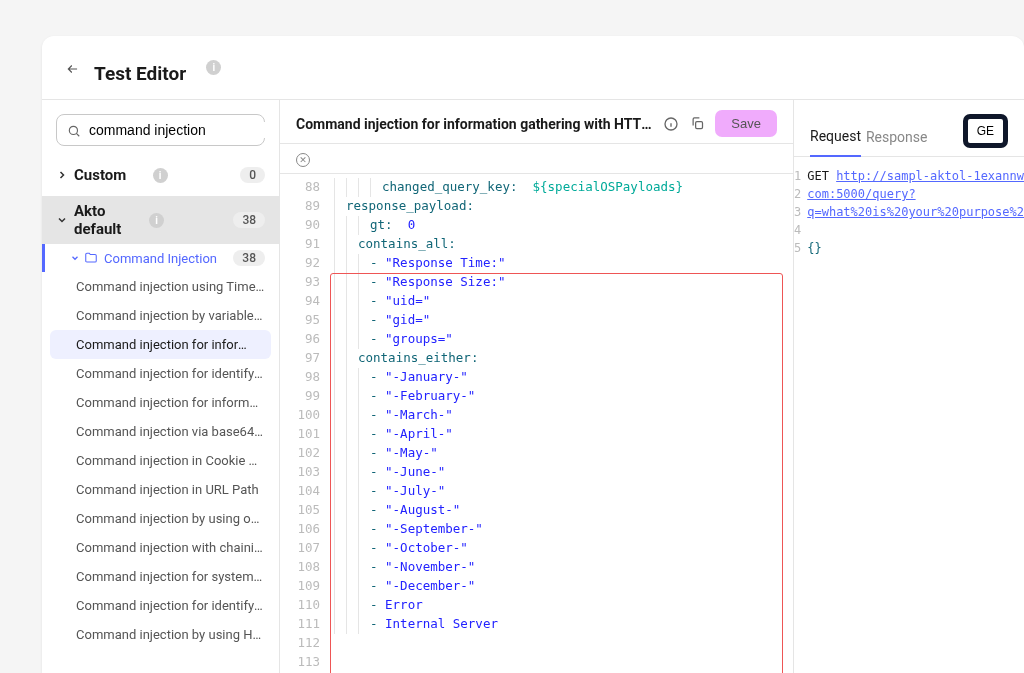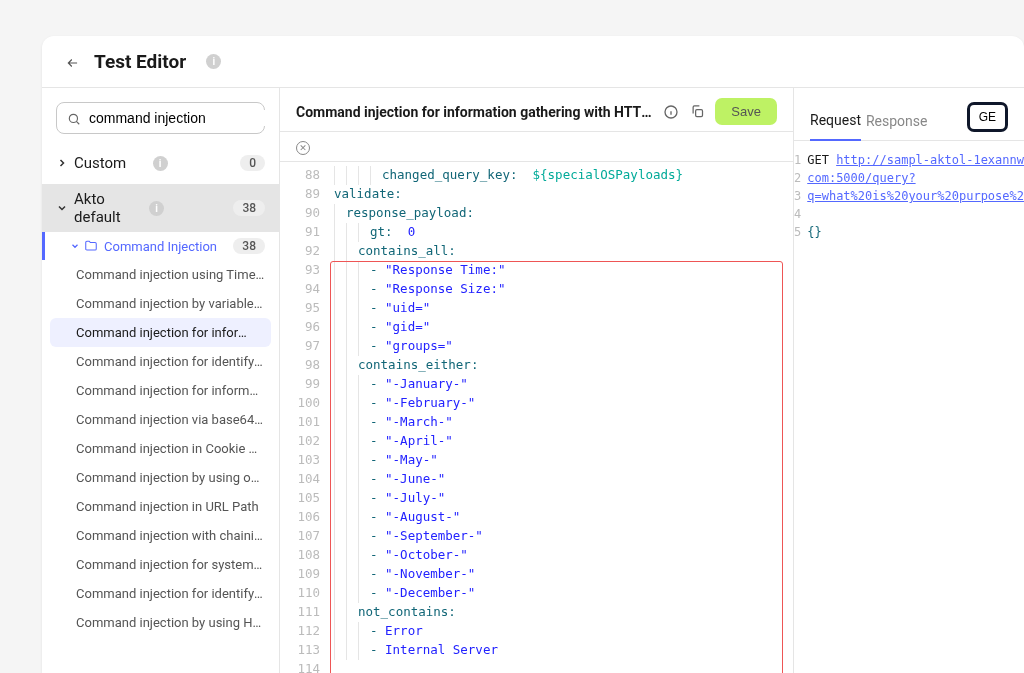--- a/index.html
+++ b/index.html
@@ -1,65 +1,65 @@
 <!DOCTYPE html>
 <html><head>
 <meta charset="utf-8">
 <style>
 * { box-sizing: border-box; margin: 0; padding: 0; }
 body { font-family: -apple-system, BlinkMacSystemFont, "Segoe UI", Roboto, sans-serif; background: #f5f5f5; color: #1a1a1a; overflow: hidden; }
 .page { background: white; border-radius: 12px 12px 0 0; margin: 36px 0 0 42px; box-shadow: 0 1px 3px rgba(0,0,0,.08); overflow: hidden; height: 637px; }
 .header { display: flex; align-items: center; gap: 14px; padding: 14px 24px; border-bottom: 1px solid #e5e5e5; }
 .header .back-icon { width: 14px; height: 14px; color: #555; cursor: pointer; }
-.header h1 { font-size: 19px; font-weight: 700; }
+.header h1 { font-size: 19px; font-weight: 700; margin-top: 12px; }
 .info-circle { width: 15px; height: 15px; border-radius: 50%; background: #d0d0d0; color: white; display: inline-flex; align-items: center; justify-content: center; font-size: 10px; font-weight: 700; margin-left: 6px; vertical-align: middle; }
 .body { display: flex; height: calc(100% - 49px); }
 .sidebar { width: 238px; border-right: 1px solid #e5e5e5; display: flex; flex-direction: column; overflow: hidden; }
 .search-wrap { padding: 14px 14px 14px 14px; }
 .search { display: flex; align-items: center; border: 1px solid #c8c8c8; border-radius: 8px; padding: 7px 10px; gap: 8px; }
 .search input { border: none; outline: none; font-size: 14px; flex: 1; }
 .search .icon { width: 14px; height: 14px; color: #666; }
 .group-row { display: flex; align-items: center; padding: 6px 14px; font-size: 15px; position: relative; }
 .group-row.top { margin-bottom: 6px; }
 .group-row .chev { width: 12px; margin-right: 6px; color: #333; display: inline-flex; }
-.group-row .label { font-weight: 400; flex: 1; }
+.group-row .label { font-weight: 700; flex: 1; }
 .badge { background: #eee; border-radius: 10px; padding: 1px 9px; font-size: 12px; color: #555; font-weight: 500; }
 .group-row.expanded { background: #e5e5e5; }
 .subgroup-row { display: flex; align-items: center; padding: 6px 14px 6px 28px; font-size: 13px; color: #5468ff; position: relative; }
 .subgroup-row::before { content: ""; position: absolute; left: 0; top: 0; bottom: 0; width: 3px; background: #5468ff; }
 .subgroup-row .chev { width: 10px; margin-right: 4px; }
 .subgroup-row .folder { margin-right: 6px; display: inline-flex; }
 .subgroup-row .label { flex: 1; }
 .items { list-style: none; overflow-y: hidden; flex: 1; }
 .item-row { padding: 7px 14px 7px 34px; font-size: 13px; color: #555; white-space: nowrap; overflow: hidden; text-overflow: ellipsis; cursor: pointer; }
 .item-row.active { background: #eef0ff; color: #1a1a1a; border-radius: 6px; margin: 0 8px; padding-left: 26px; }
 .main { flex: 1; display: flex; flex-direction: column; border-right: 1px solid #e5e5e5; min-width: 0; }
 .main-header { display: flex; align-items: center; gap: 10px; padding: 10px 16px 6px 16px; border-bottom: 1px solid #e5e5e5; }
 .main-header .title { font-size: 14px; font-weight: 700; flex: 1; overflow: hidden; white-space: nowrap; text-overflow: ellipsis; }
 .icon-btn { width: 16px; height: 16px; color: #666; cursor: pointer; display: inline-flex; align-items: center; justify-content: center; }
-.save-btn { background: #bef264; border: none; border-radius: 7px; padding: 6px 16px; font-size: 13px; color: #555; cursor: pointer; }
+.save-btn { background: #f0abfc; border: none; border-radius: 7px; padding: 6px 16px; font-size: 13px; color: #555; cursor: pointer; }
 .close-row { padding: 4px 16px 6px 16px; border-bottom: 1px solid #e5e5e5; }
 .close-x { width: 14px; height: 14px; border: 1.5px solid #888; border-radius: 50%; display: inline-flex; align-items: center; justify-content: center; font-size: 9px; color: #888; cursor: pointer; }
 .editor { flex: 1; display: flex; font-family: "SF Mono", Menlo, Consolas, monospace; font-size: 12.5px; line-height: 1.5; overflow: hidden; position: relative; }
 .gutter { width: 50px; text-align: right; color: #bbb; padding: 4px 10px 4px 0; user-select: none; }
 .gutter div { height: 19px; }
 .code { flex: 1; padding: 4px 0 4px 4px; position: relative; }
 .code-inner { position: relative; }
 .code-line { height: 19px; white-space: pre; }
 .redbox { position: absolute; border: 1.5px solid #e55; border-radius: 3px; pointer-events: none; }
 .indent-guide { display: inline-block; border-left: 1px solid #e5e5e5; height: 19px; width: 12px; vertical-align: top; }
 .tok-key { color: #167; }
 .tok-str { color: #22f; }
 .tok-var { color: #0a9; }
 .tok-punct { color: #167; }
 .right { width: 230px; display: flex; flex-direction: column; }
 .right-header { display: flex; align-items: flex-end; gap: 5px; padding: 14px 16px 0 16px; font-size: 14px; border-bottom: 1px solid #e5e5e5; }
 .tab { padding-bottom: 11px; color: #888; cursor: pointer; }
 .tab.active { color: #1a1a1a; border-bottom: 2.5px solid #5468ff; margin-bottom: -1px; }
-.method-btn { margin-left: auto; border: 3px solid #0f172a; border-radius: 7px; padding: 5px 9px; font-size: 12px; background: white; cursor: pointer; margin-bottom: 8px; }
+.method-btn { margin-left: auto; border: 5px solid #0f172a; border-radius: 7px; padding: 5px 9px; font-size: 12px; background: white; cursor: pointer; margin-bottom: 8px; }
 .req-body { padding: 10px 0 0 0; display: flex; font-family: "SF Mono", Menlo, Consolas, monospace; font-size: 12px; line-height: 1.5; }
 .req-gutter { width: 24px; text-align: right; color: #bbb; padding-right: 6px; }
 .req-gutter div { height: 18px; }
 .req-code { flex: 1; }
 .req-line { height: 18px; white-space: nowrap; overflow: hidden; }
 .req-url { color: #5468ff; text-decoration: underline; }
 .req-json { color: #167; }
 </style>
 </head>
 <body>
@@ -130,22 +130,22 @@
       </div>
 
       <ul class="items" id="items">
           <li class="item-row">Command injection using Time d...</li>
           <li class="item-row">Command injection by variable as...</li>
           <li class="item-row active">Command injection for informat...</li>
           <li class="item-row">Command injection for identifying...</li>
           <li class="item-row">Command injection for informatio...</li>
           <li class="item-row">Command injection via base64 e...</li>
           <li class="item-row">Command injection in Cookie Hea...</li>
+          <li class="item-row">Command injection in URL Path</li>
           <li class="item-row">Command injection by using oper...</li>
-          <li class="item-row">Command injection in URL Path</li>
           <li class="item-row">Command injection with chaining ...</li>
           <li class="item-row">Command injection for system inf...</li>
           <li class="item-row">Command injection for identifying...</li>
           <li class="item-row">Command injection by using Here...</li>
         </ul>
     </div>
 
     <div class="main">
       <div class="main-header">
         <span class="title">Command injection for information gathering with HTTP reques...</span>
@@ -193,21 +193,20 @@
             <div>109</div>
             <div>110</div>
             <div>111</div>
             <div>112</div>
             <div>113</div>
             <div>114</div>
           </div>
         <div class="code">
           <div class="code-inner" id="code">
               <div class="code-line"><span class="indent-guide"></span><span class="indent-guide"></span><span class="indent-guide"></span><span class="indent-guide"></span><span class="tok-key">changed_query_key</span><span class="tok-punct">:</span>  <span class="tok-var">${specialOSPayloads}</span></div>
-              <div class="code-line"><span class="tok-key">validate</span><span class="tok-punct">:</span></div>
               <div class="code-line"><span class="indent-guide"></span><span class="tok-key">response_payload</span><span class="tok-punct">:</span></div>
               <div class="code-line"><span class="indent-guide"></span><span class="indent-guide"></span><span class="indent-guide"></span><span class="tok-key">gt</span><span class="tok-punct">:</span>  <span class="tok-str">0</span></div>
               <div class="code-line"><span class="indent-guide"></span><span class="indent-guide"></span><span class="tok-key">contains_all</span><span class="tok-punct">:</span></div>
               <div class="code-line"><span class="indent-guide"></span><span class="indent-guide"></span><span class="indent-guide"></span><span class="tok-key">- </span><span class="tok-str">"Response Time:"</span></div>
               <div class="code-line"><span class="indent-guide"></span><span class="indent-guide"></span><span class="indent-guide"></span><span class="tok-key">- </span><span class="tok-str">"Response Size:"</span></div>
               <div class="code-line"><span class="indent-guide"></span><span class="indent-guide"></span><span class="indent-guide"></span><span class="tok-key">- </span><span class="tok-str">"uid="</span></div>
               <div class="code-line"><span class="indent-guide"></span><span class="indent-guide"></span><span class="indent-guide"></span><span class="tok-key">- </span><span class="tok-str">"gid="</span></div>
               <div class="code-line"><span class="indent-guide"></span><span class="indent-guide"></span><span class="indent-guide"></span><span class="tok-key">- </span><span class="tok-str">"groups="</span></div>
               <div class="code-line"><span class="indent-guide"></span><span class="indent-guide"></span><span class="tok-key">contains_either</span><span class="tok-punct">:</span></div>
               <div class="code-line"><span class="indent-guide"></span><span class="indent-guide"></span><span class="indent-guide"></span><span class="tok-key">- </span><span class="tok-str">"-January-"</span></div>
@@ -215,21 +214,20 @@
               <div class="code-line"><span class="indent-guide"></span><span class="indent-guide"></span><span class="indent-guide"></span><span class="tok-key">- </span><span class="tok-str">"-March-"</span></div>
               <div class="code-line"><span class="indent-guide"></span><span class="indent-guide"></span><span class="indent-guide"></span><span class="tok-key">- </span><span class="tok-str">"-April-"</span></div>
               <div class="code-line"><span class="indent-guide"></span><span class="indent-guide"></span><span class="indent-guide"></span><span class="tok-key">- </span><span class="tok-str">"-May-"</span></div>
               <div class="code-line"><span class="indent-guide"></span><span class="indent-guide"></span><span class="indent-guide"></span><span class="tok-key">- </span><span class="tok-str">"-June-"</span></div>
               <div class="code-line"><span class="indent-guide"></span><span class="indent-guide"></span><span class="indent-guide"></span><span class="tok-key">- </span><span class="tok-str">"-July-"</span></div>
               <div class="code-line"><span class="indent-guide"></span><span class="indent-guide"></span><span class="indent-guide"></span><span class="tok-key">- </span><span class="tok-str">"-August-"</span></div>
               <div class="code-line"><span class="indent-guide"></span><span class="indent-guide"></span><span class="indent-guide"></span><span class="tok-key">- </span><span class="tok-str">"-September-"</span></div>
               <div class="code-line"><span class="indent-guide"></span><span class="indent-guide"></span><span class="indent-guide"></span><span class="tok-key">- </span><span class="tok-str">"-October-"</span></div>
               <div class="code-line"><span class="indent-guide"></span><span class="indent-guide"></span><span class="indent-guide"></span><span class="tok-key">- </span><span class="tok-str">"-November-"</span></div>
               <div class="code-line"><span class="indent-guide"></span><span class="indent-guide"></span><span class="indent-guide"></span><span class="tok-key">- </span><span class="tok-str">"-December-"</span></div>
-              <div class="code-line"><span class="indent-guide"></span><span class="indent-guide"></span><span class="tok-key">not_contains</span><span class="tok-punct">:</span></div>
               <div class="code-line"><span class="indent-guide"></span><span class="indent-guide"></span><span class="indent-guide"></span><span class="tok-key">- </span><span class="tok-str">Error</span></div>
               <div class="code-line"><span class="indent-guide"></span><span class="indent-guide"></span><span class="indent-guide"></span><span class="tok-key">- </span><span class="tok-str">Internal Server</span></div>
             </div>
           <div class="redbox" id="redbox" style="top: 99px; left: 0px; right: 10px; height: 629px;"></div>
         </div>
       </div>
     </div>
 
     <div class="right">
       <div class="right-header">

